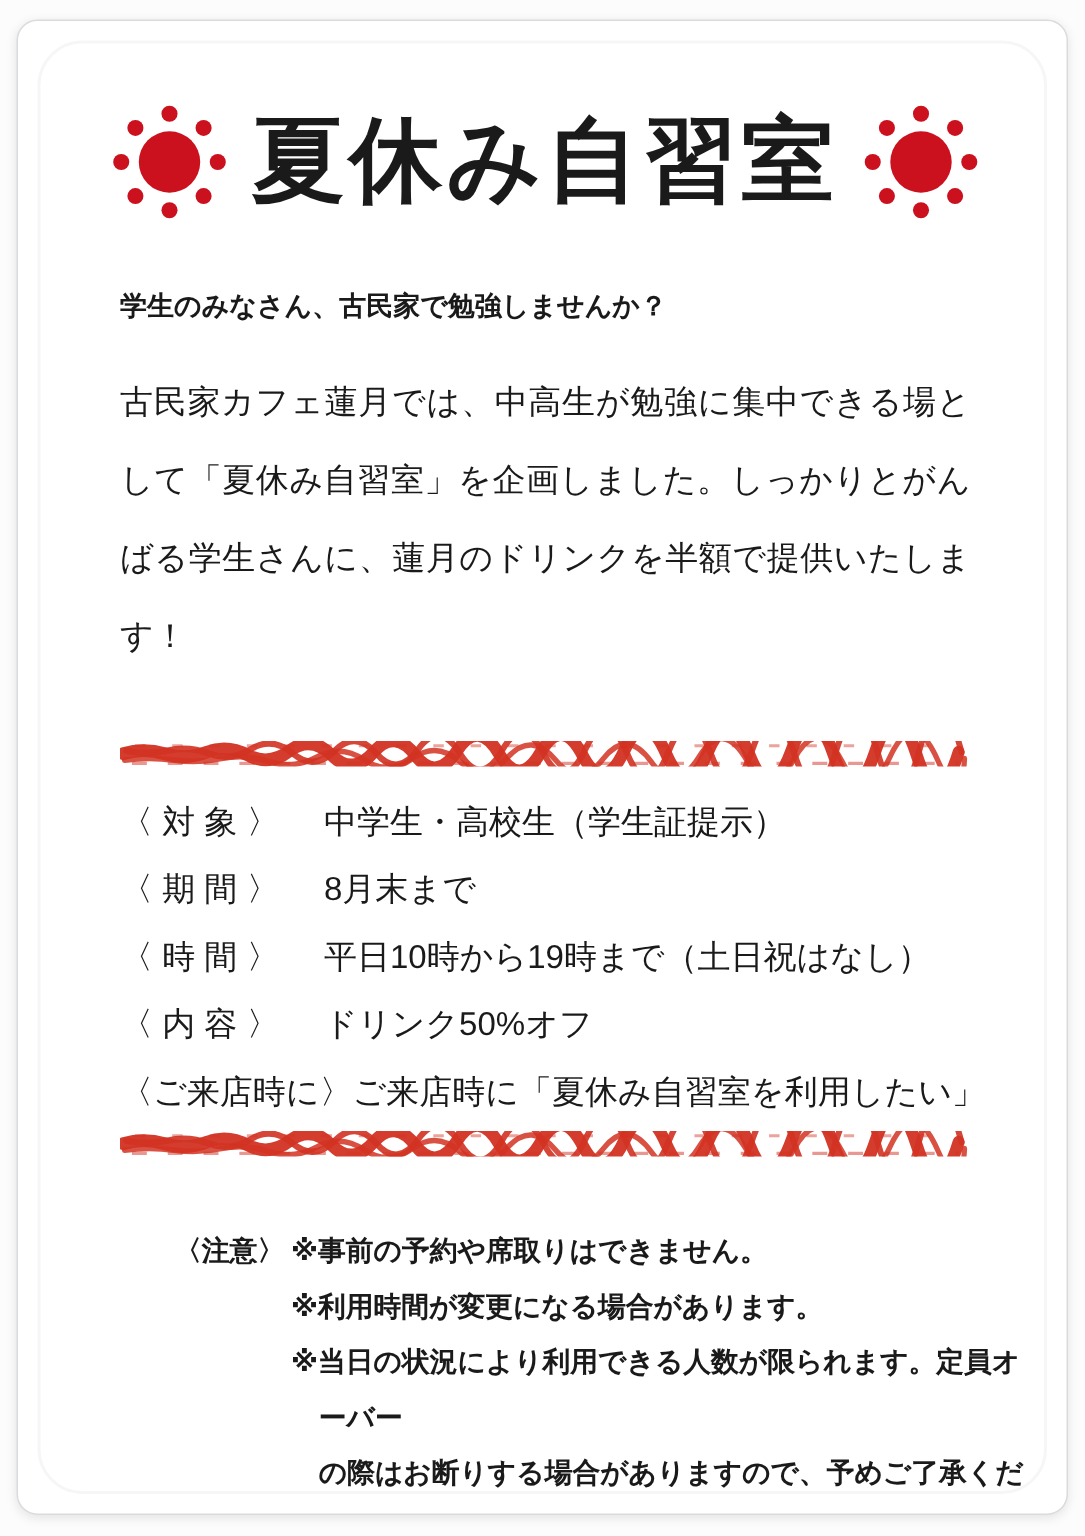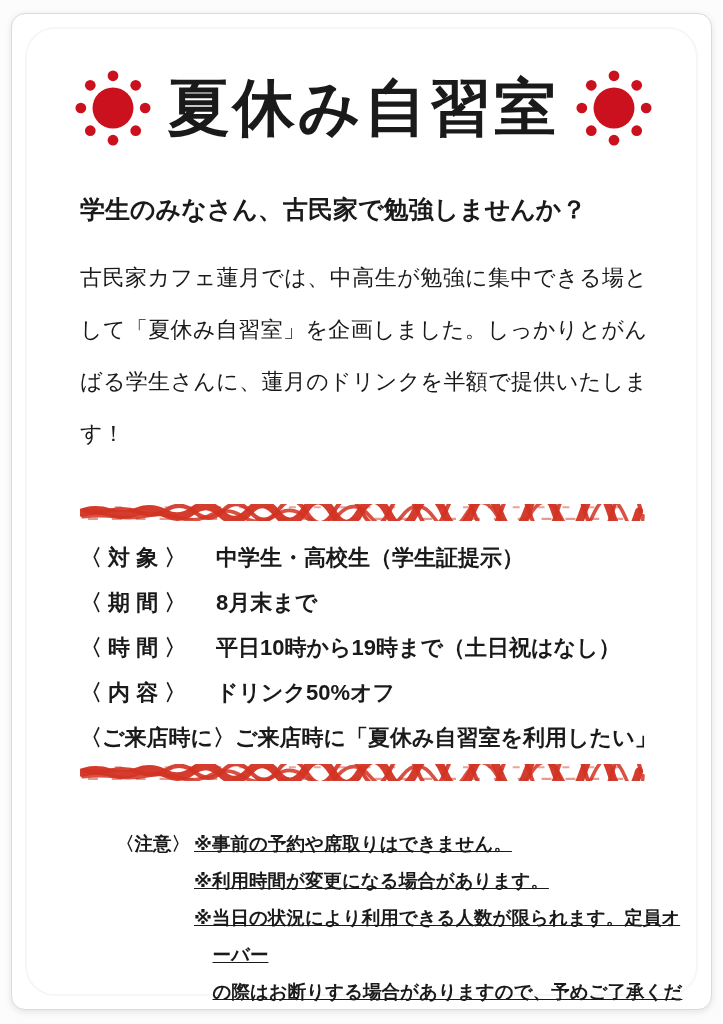--- a/index.html
+++ b/index.html
@@ -50,57 +50,56 @@
     font-size: 62px;
     font-weight: 900;
     letter-spacing: 3px;
     line-height: 1.3;
     white-space: nowrap;
   }
   .sun { width: 78px; height: 78px; color: var(--accent-red); flex: none; }
 
   .intro {
     margin-top: 42px;
-    font-size: 25px;
+    font-size: 18px;
     font-weight: 700;
     line-height: 1.5;
   }
   .paragraph {
     margin-top: 24px;
     font-size: 22px;
     font-weight: 400;
     line-height: 52px;
     text-align: justify;
   }
 
   .divider { display: block; width: 100%; height: 17px; color: var(--divider-red); }
   .divider-top { margin-top: 44px; }
   .divider-bottom { margin-top: 4px; }
 
-  .details { margin-top: 14px; font-size: 22px; font-weight: 700; }
+  .details { margin-top: 14px; font-size: 22px; font-weight: 400; }
   .detail-row { display: flex; line-height: 45px; }
   .detail-label { flex: 0 0 136px; white-space: nowrap; }
   .detail-value { flex: 1; white-space: nowrap; }
 
   .notes {
     margin-top: 44px;
     margin-right: -46px;
     display: flex;
     align-items: flex-start;
     font-size: 18.5px;
     font-weight: 700;
     line-height: 37px;
   }
   .notes-label { flex: none; white-space: nowrap; margin-left: 36px; }
   .notes-items { margin-left: 4px; }
   .note-item {
     white-space: pre-line;
     padding-left: 1em;
     text-indent: -1em;
-    text-decoration: underline;
   }
 </style>
 </head>
 <body>
 
 <div class="card">
   <div class="content">
 
     <div class="title-row">
       <svg class="sun" viewBox="0 0 80 80" aria-hidden="true">

